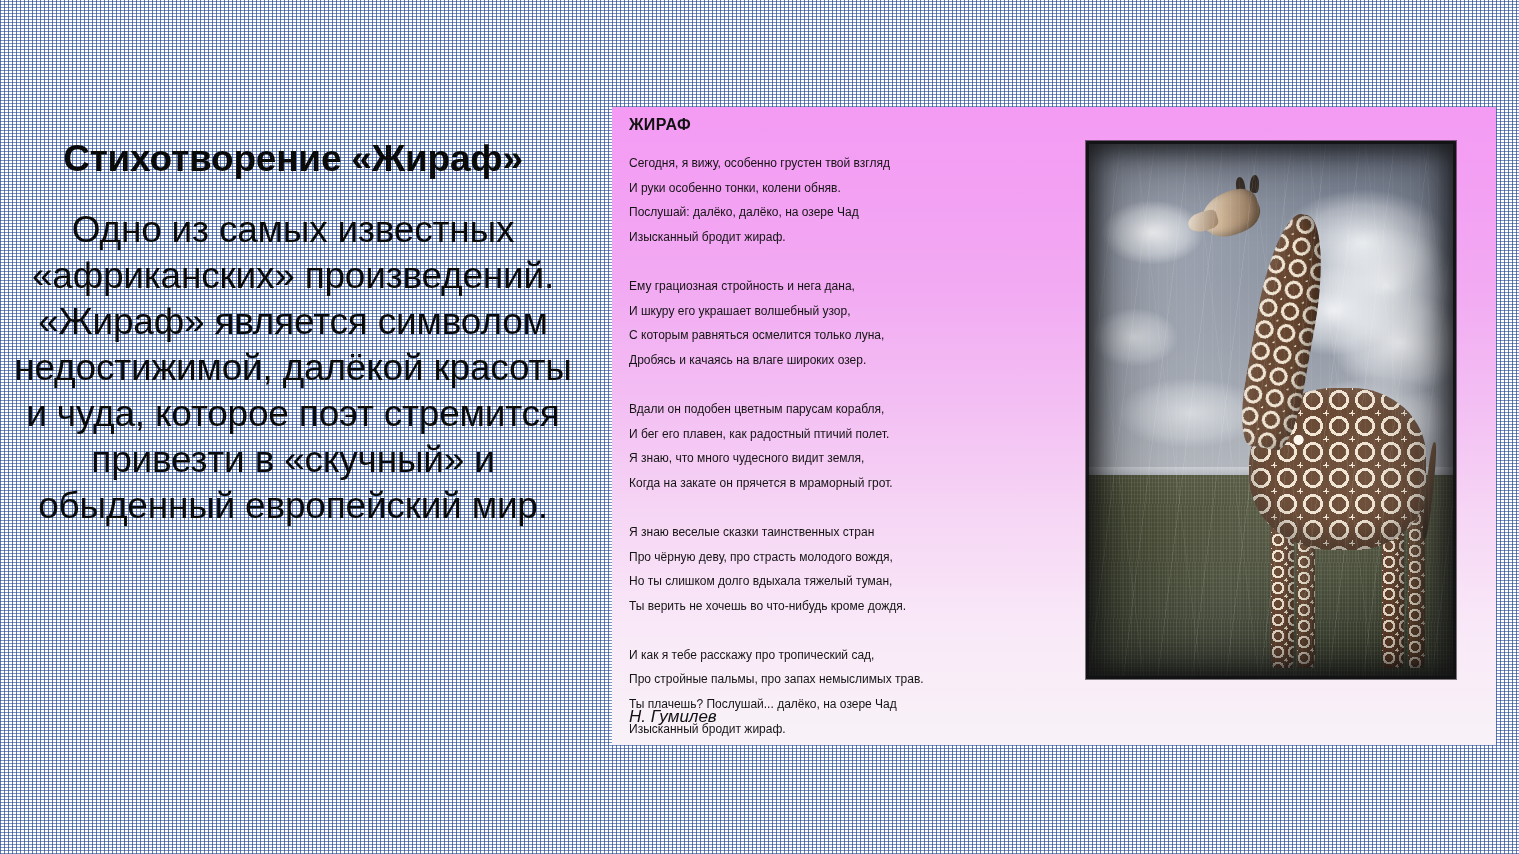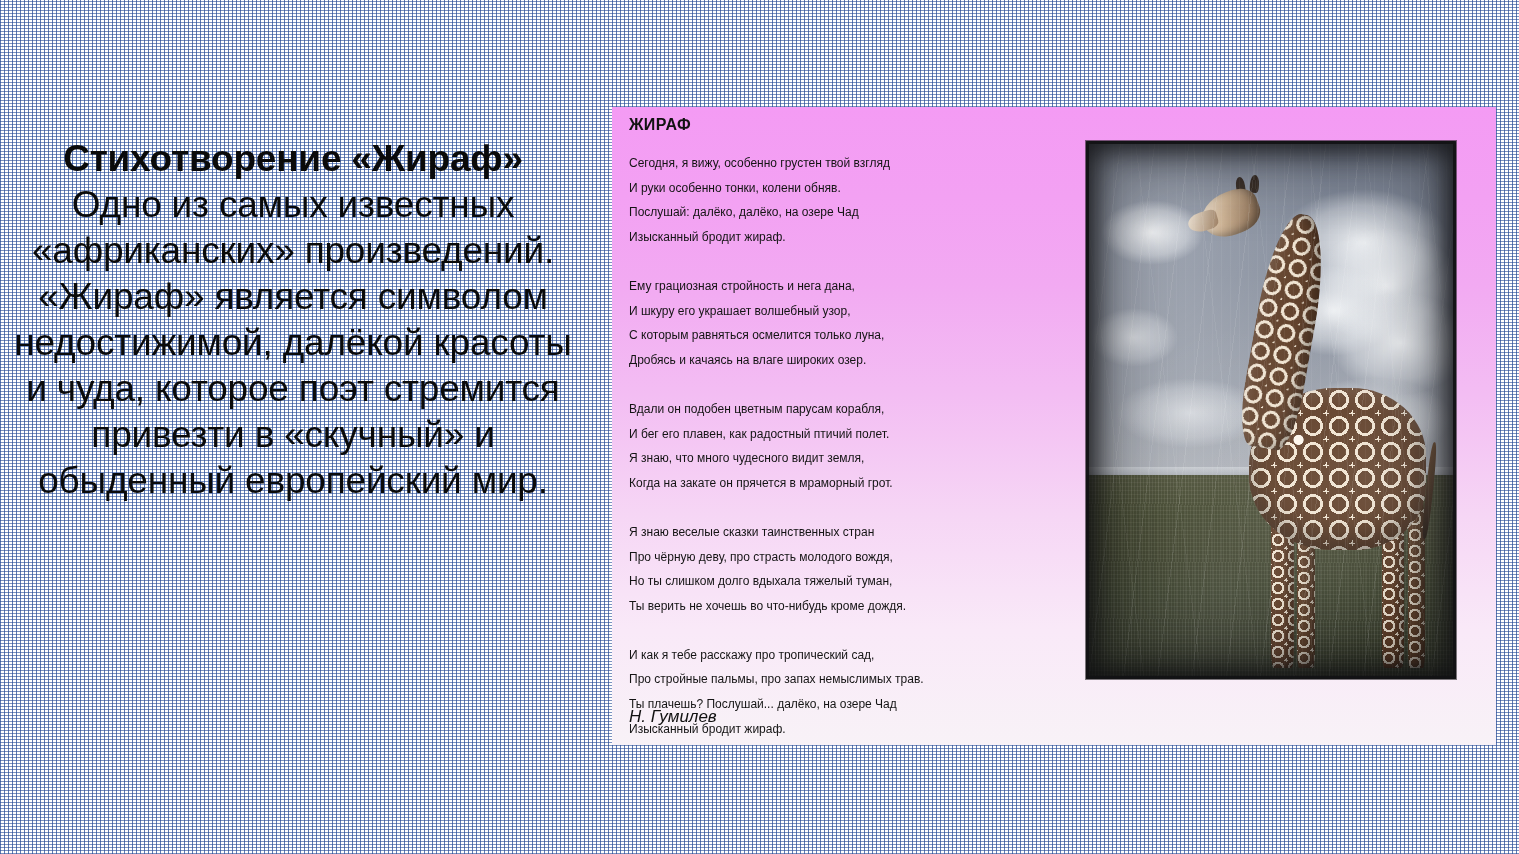--- a/index.html
+++ b/index.html
@@ -42,20 +42,21 @@
   }
   #left-text .ttl {
     display: block;
     font-weight: bold;
     font-size: 37px;
     line-height: 46px;
   }
   #left-text .body {
     display: block;
     font-weight: normal;
+    margin-top: 25px;
   }
 
   
   #poem-card {
     position: absolute;
     left: 612px;
     top: 107px;
     width: 884px;
     height: 638px;
     background: linear-gradient(to bottom,

